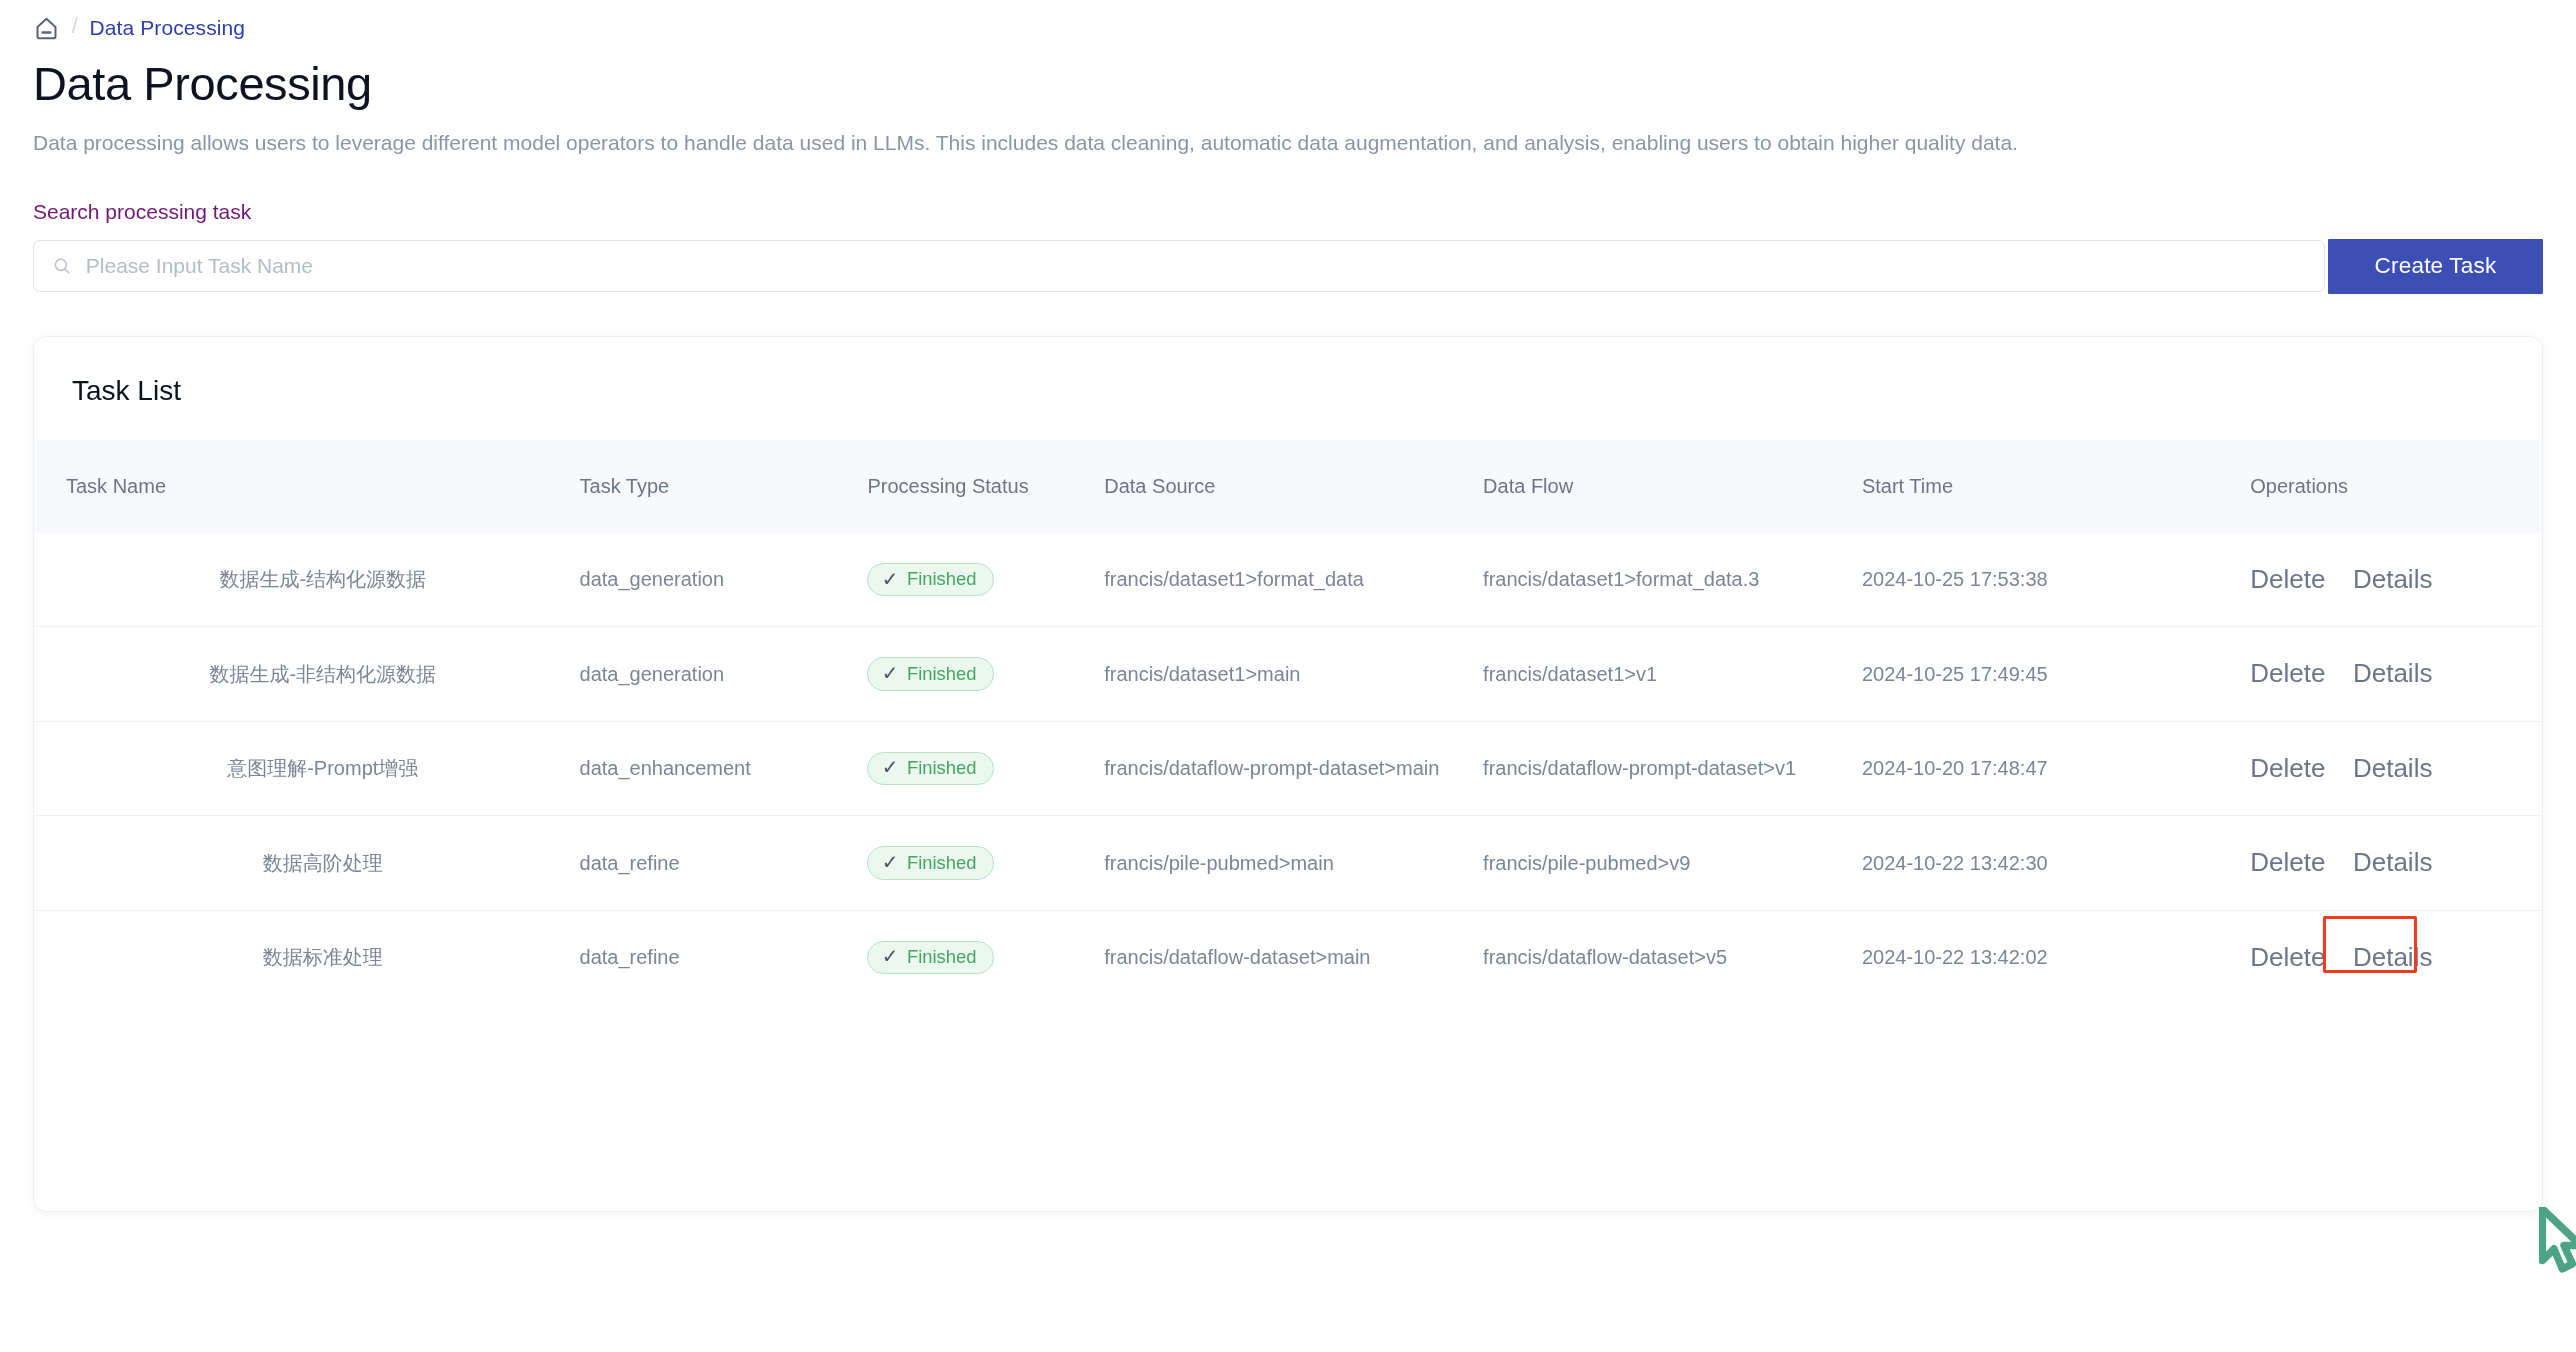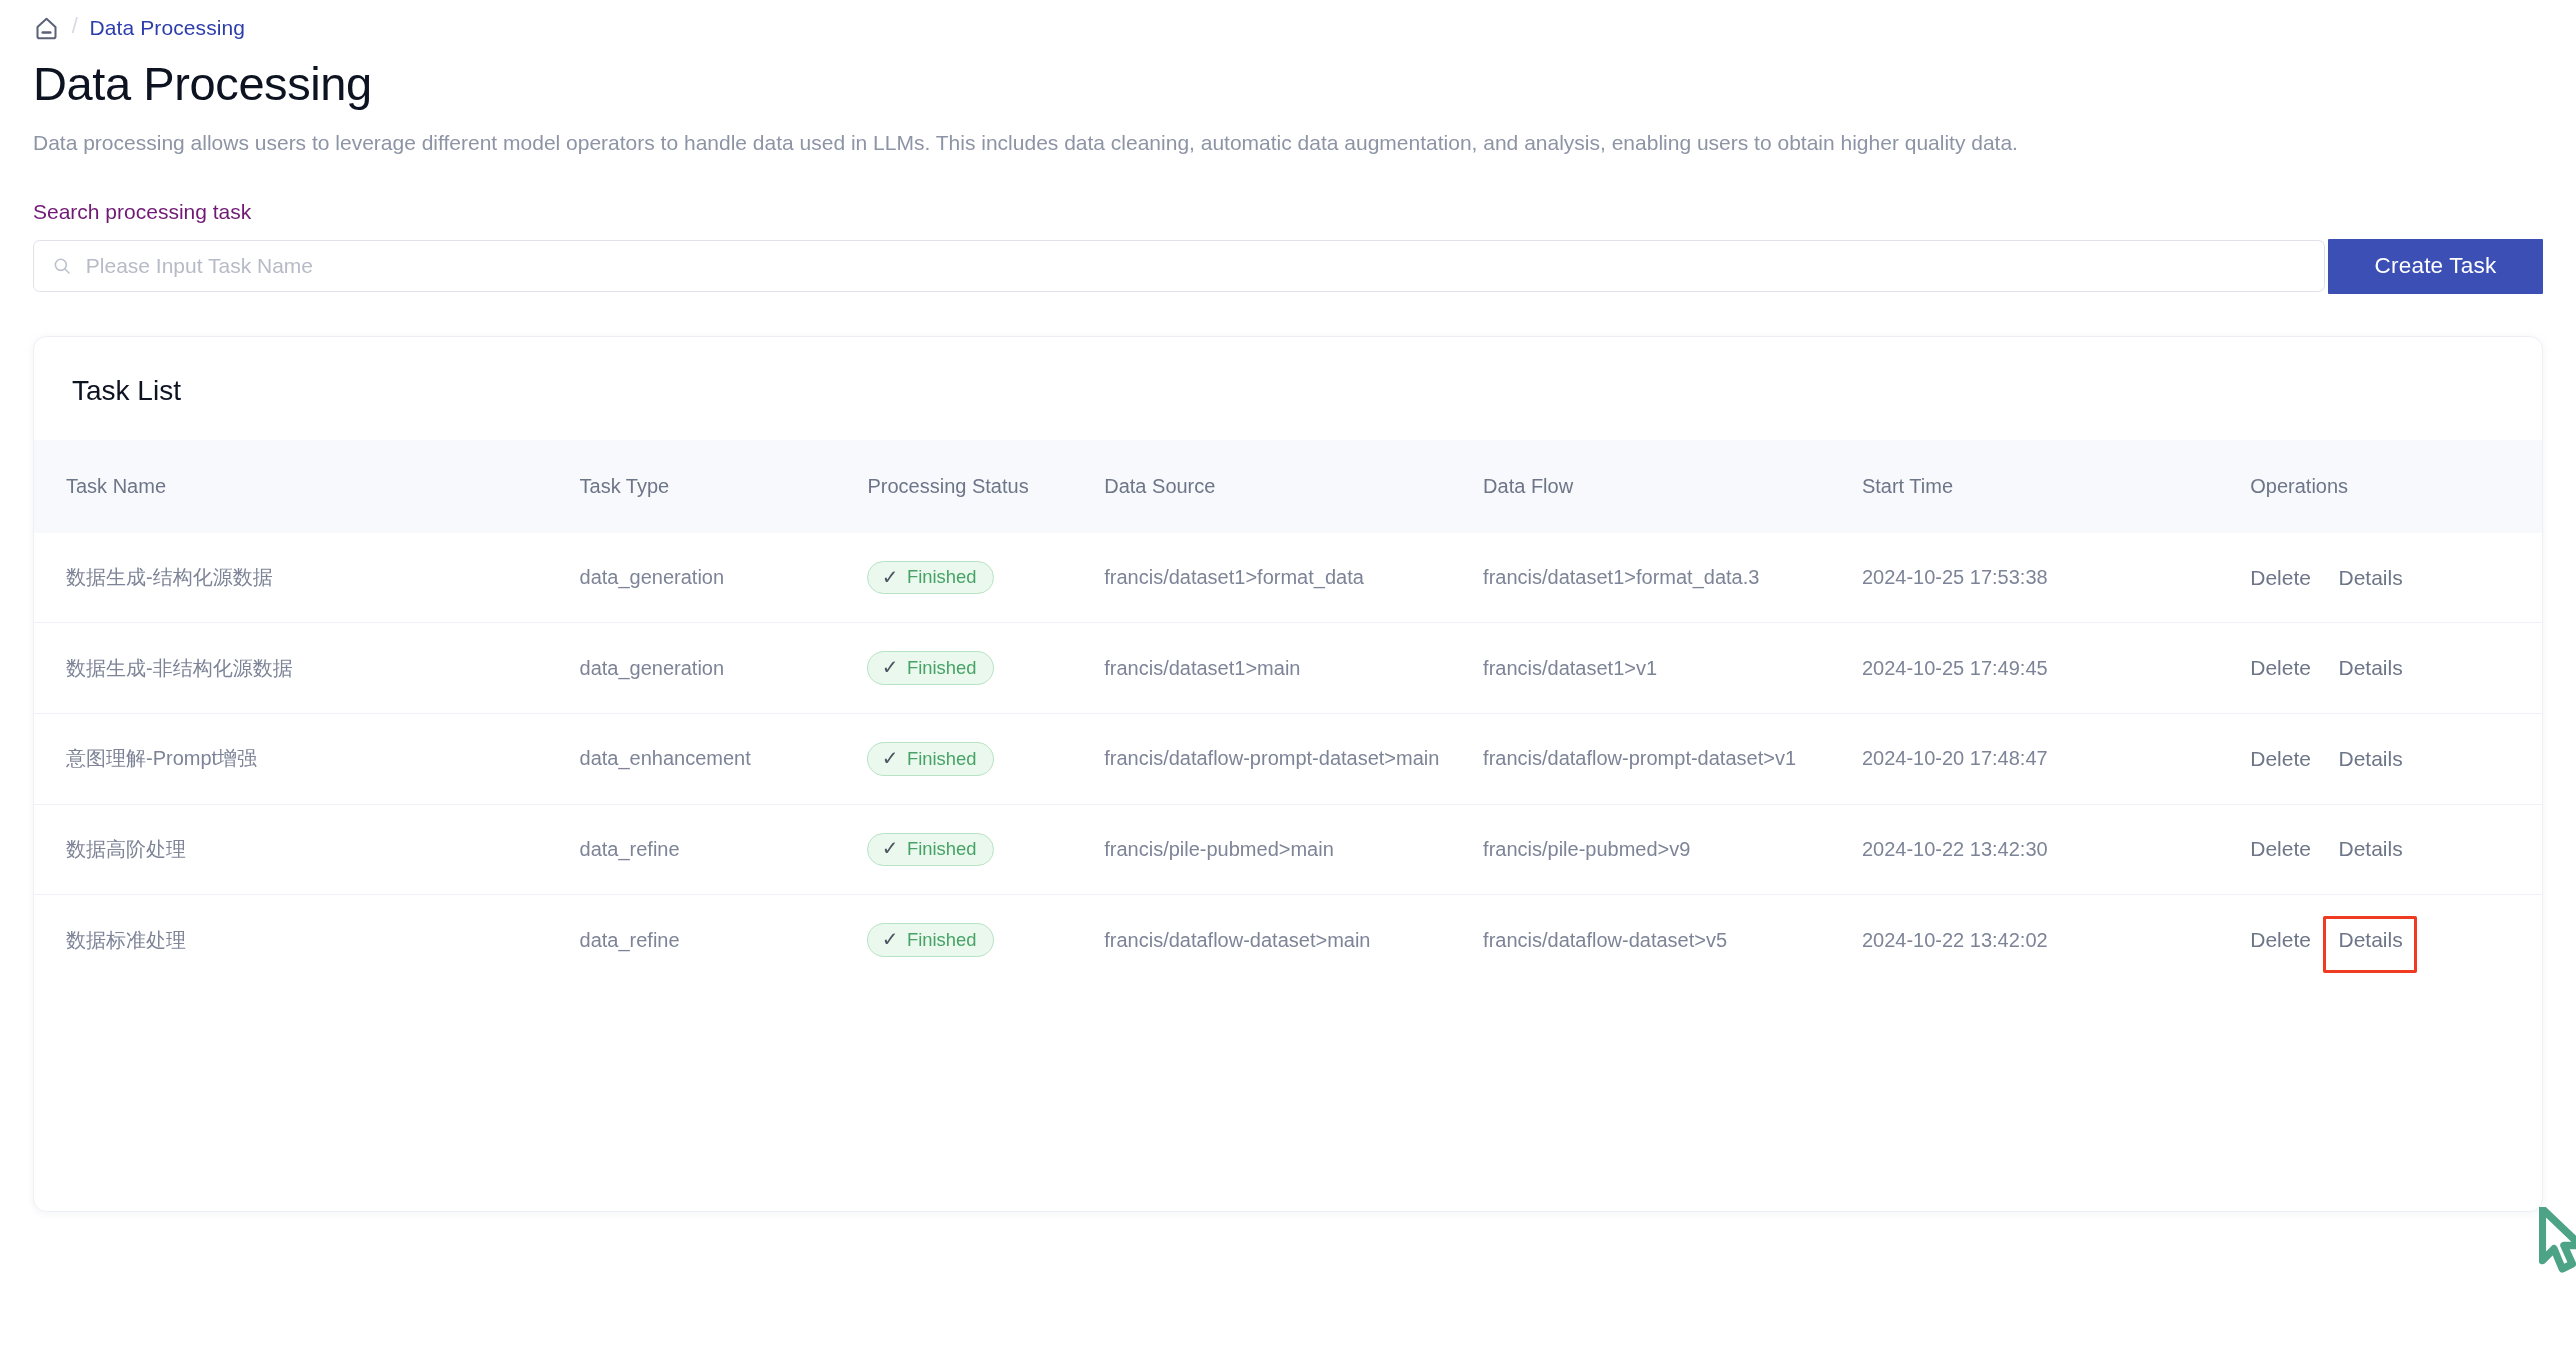--- a/index.html
+++ b/index.html
@@ -147,21 +147,21 @@
   .task-table td {
     font-size: 20px;
     color: #7d8497;
     padding: 28px 0;
     vertical-align: middle;
     line-height: 1.44;
     border-top: 0.8px solid #f0f1f6;
     word-break: break-word;
   }
   .task-table tbody tr:first-child td { border-top: none; }
-  .col-name  { width: 288px; padding-left: 32px !important; }
+  .col-name  { width: 288px; padding-left: 32px !important; text-align: center; }
   .col-type  { width: 152px; }
   .col-stat  { width: 125px; }
   .col-src   { width: 200px; }
   .col-flow  { width: 200px; }
   .col-time  { width: 205px; }
   .col-ops   { width: 154px; }
   th.col-name { padding-left: 32px !important; }
 
   .cell-name { color: #5f6679; }
 
@@ -183,21 +183,21 @@
     color: #4d5663;
     font-size: 20px;
     line-height: 1;
     transform: translateY(-0.8px);
   }
 
   
   .ops-cell { white-space: nowrap; position: relative; }
   .op-link {
     color: #6d7588;
-    font-size: 21px;
+    font-size: 26px;
     cursor: pointer;
     display: inline-block;
   }
   .op-delete {
     margin-right: 22px;
     
   }
   .op-details { position: relative; }
 
   

